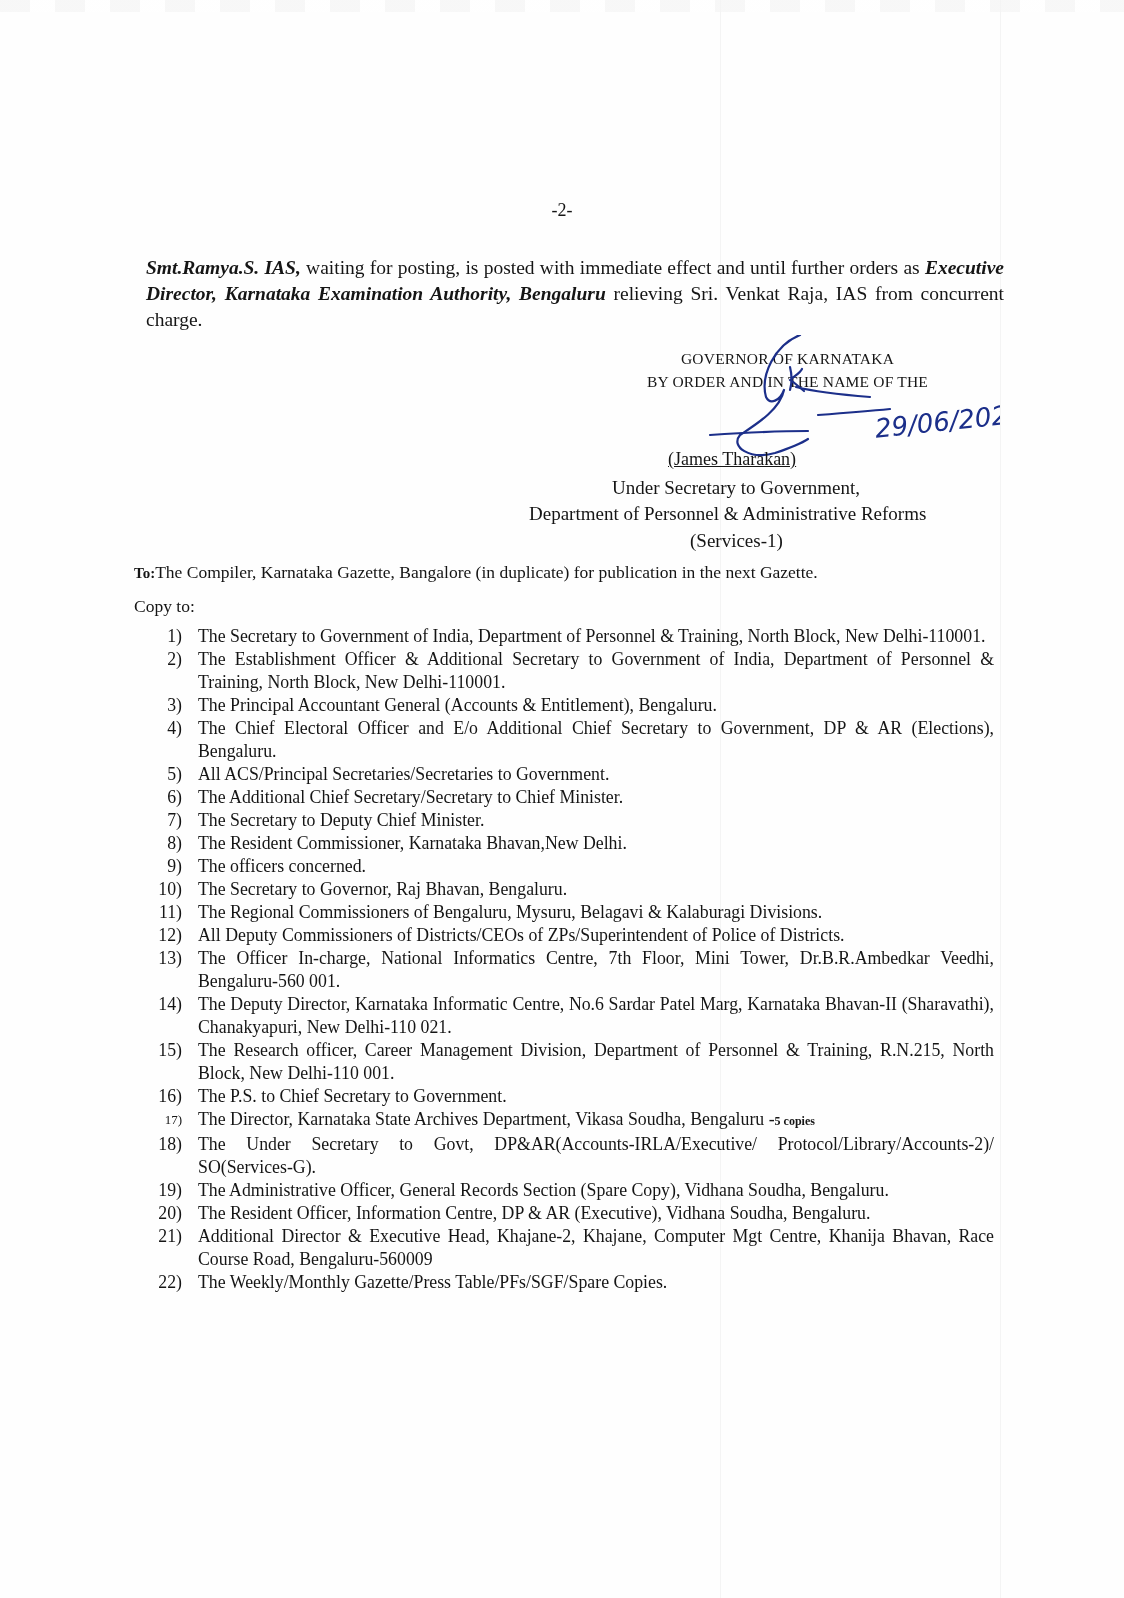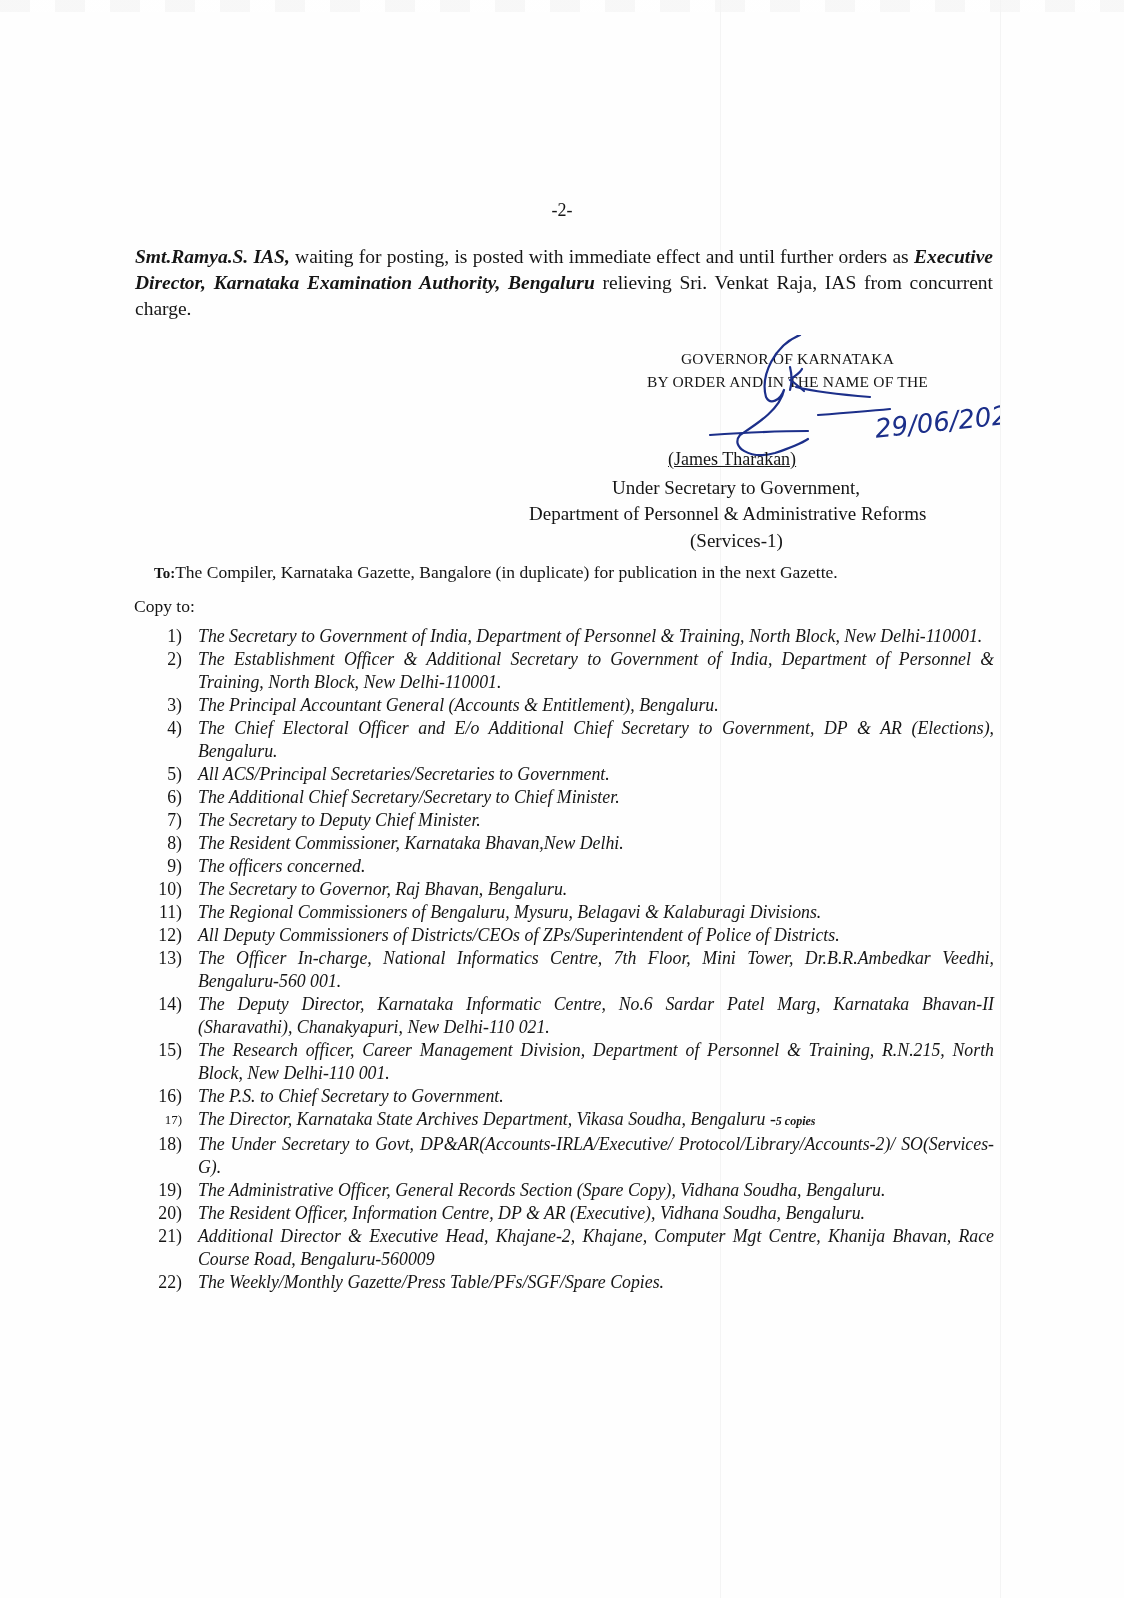--- a/index.html
+++ b/index.html
@@ -93,21 +93,20 @@
   }
   .designation.d1 { left: 82px; top: 130px; }
   .designation.d2 { left: -1px; top: 156px; }
   .designation.d3 { left: 160px; top: 183px; }
   .to-line {
     position: absolute;
     left: 134px;
     top: 562px;
     font-size: 17.5px;
     white-space: nowrap;
-    margin-left: 20px;
   }
   .to-line .to-label { font-weight: bold; font-size: 15px; }
   .copy-to {
     position: absolute;
     left: 134px;
     top: 588px;
     font-size: 17.5px;
     margin-top: 8px;
   }
   .copy-list {
@@ -129,34 +128,34 @@
   }
   .copy-item .num {
     position: absolute;
     left: 14px;
     top: 0;
     width: 34px;
     text-align: right;
   }
   .copy-item .num.small { font-size: 13px; text-align: right; }
   .copy-item .copies-note { font-size: 12px; font-weight: bold; }
-  .copy-item .txt { display: block; font-style: italic; }
+  .copy-item .txt { display: block; }
   .copy-item.spread .txt { text-align-last: justify; }
 </style>
 </head>
 <body>
 
 <div class="page">
   <div class="scan-noise"></div>
   <div class="fold-line" style="left:720px"></div>
   <div class="fold-line" style="left:1000px"></div>
 
   <div class="page-number">-2-</div>
 
-  <p class="para" style="margin:1px">
+  <p class="para" style="margin:12px">
     <span class="bi">Smt.Ramya.S. IAS,</span><span> waiting for posting, is posted with immediate effect and until further orders as </span><span class="bi">Executive Director, Karnataka Examination Authority, Bengaluru</span><span> relieving Sri. Venkat Raja, IAS from concurrent charge.</span>
   </p>
 
   <div class="signature-block">
     <div class="order-line l2">GOVERNOR OF KARNATAKA</div>
     <div class="order-line l1">BY ORDER AND IN THE NAME OF THE</div>
 
     <svg class="sig-svg" id="sig-svg" viewBox="0 0 320 130">
       <g fill="none" stroke-width="2.2" stroke-linecap="round" stroke-linejoin="round" id="sig-strokes" stroke="#1c2f8a">
         <path d="M120 0 C 95 10, 80 40, 86 62 C 90 70, 100 66, 104 55 M 104 55 C 100 75, 75 90, 60 100 C 50 112, 70 125, 95 118 C 110 113, 122 108, 128 104"></path>

